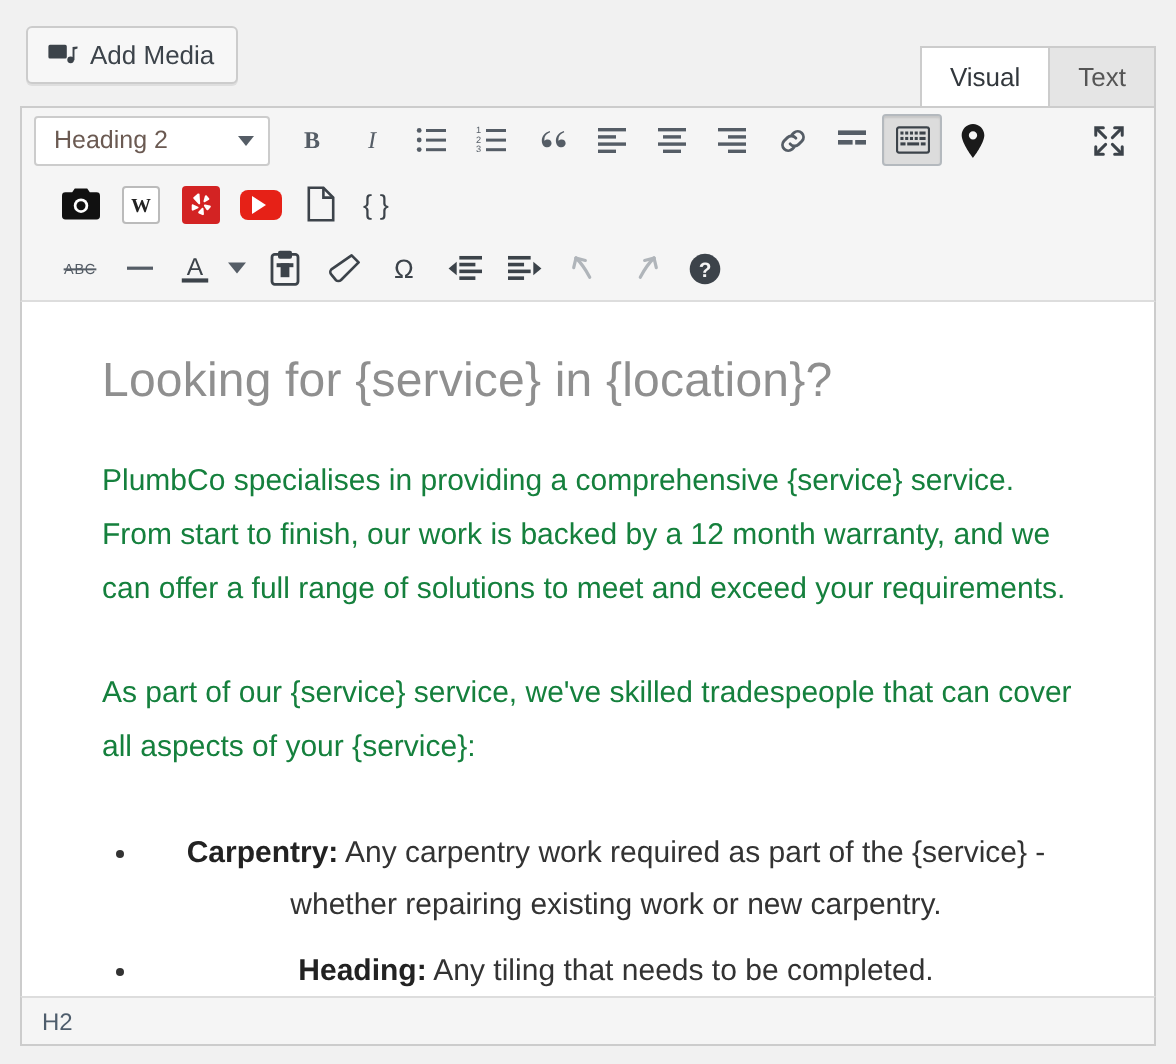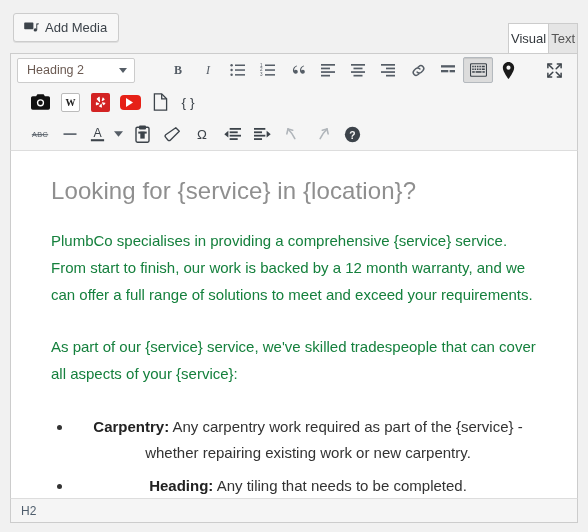--- a/index.html
+++ b/index.html
@@ -47,21 +47,21 @@
 
   .editor-tabs {
     position: absolute;
     right: 10px; bottom: 0;
     display: flex;
     align-items: flex-end;
   }
   .ed-tab {
     font-size: 13px;
     line-height: 1;
-    padding: 8px 2px 9px;
+    padding: 8px 14px 9px;
     border: 1px solid #ccc;
     border-bottom: none;
     background: #e5e5e5;
     color: #555;
     cursor: pointer;
     margin-left: -1px;
     position: relative;
     top: 1px;
   }
   .ed-tab.active {
@@ -114,21 +114,21 @@
   .fmt-select {
     width: 118px; height: 25px;
     border: 1px solid #ccc;
     background: #fff;
     border-radius: 2px;
     display: flex; align-items: center;
     justify-content: space-between;
     padding: 0 7px 0 9px;
     font-size: 12.5px;
     color: #6b5a52;
-    margin-right: 28px;
+    margin-right: 6px;
     cursor: pointer;
     flex: none;
   }
   .fmt-caret {
     width: 0; height: 0;
     border-left: 4px solid transparent;
     border-right: 4px solid transparent;
     border-top: 5px solid #555d66;
   }
 

